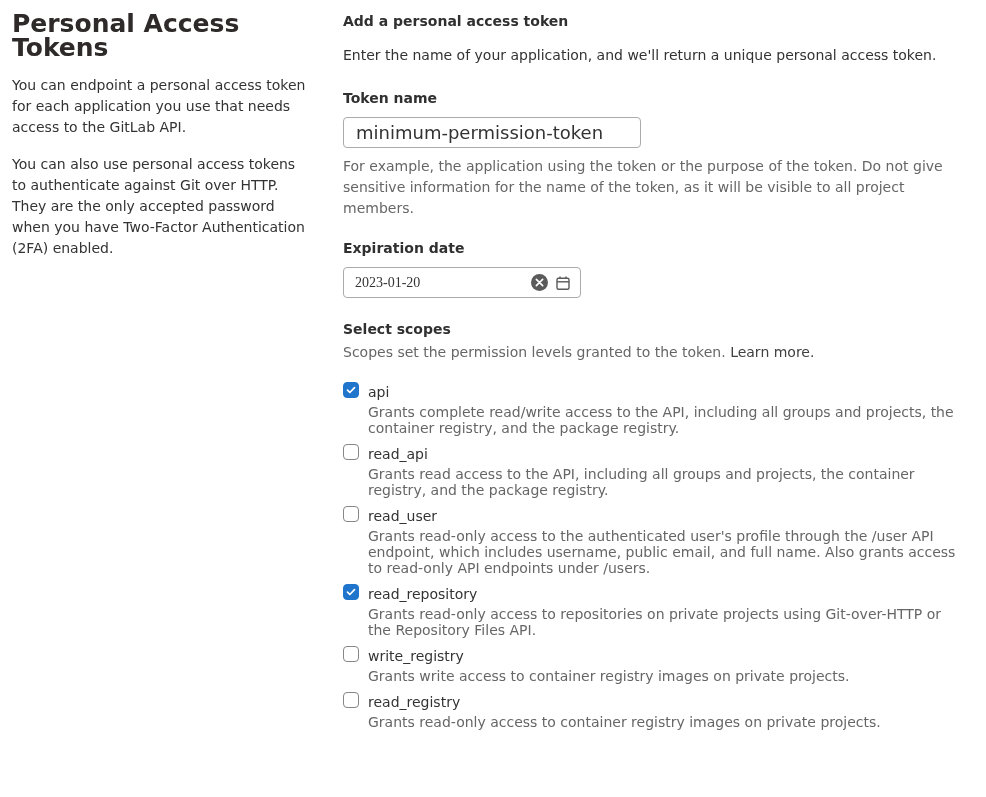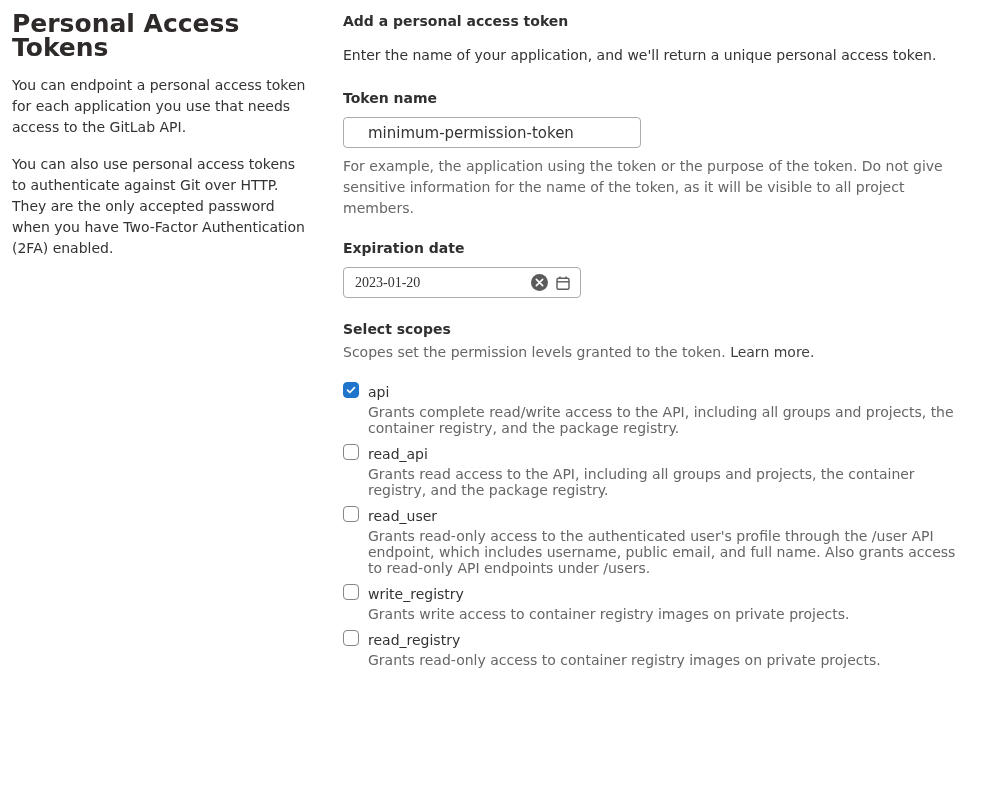--- a/index.html
+++ b/index.html
@@ -28,21 +28,21 @@
   
   .right-col { width: 622px; padding-top: 0; }
   .form-heading { font-size: 14px; font-weight: bold; color: #303030; margin: 0 0 15px 0; line-height: 18px; }
   .form-subheading { margin: 0 0 23px 0; line-height: 21px; }
 
   .field-label { display: block; font-weight: bold; color: #303030; margin: 0 0 10px 0; line-height: 18px; }
 
   .text-input {
     width: 298px; height: 31px;
     border: 1px solid #ababab; border-radius: 4px;
-    padding: 0 24px; font-size: 15px; color: #333333;
+    padding: 0 12px; font-size: 18px; color: #333333;
     font-family: inherit; background: #fff; outline: none;
   }
   .field-help { color: #666666; line-height: 21px; margin: 8px 0 20px 0; }
 
   .date-wrap {
     width: 238px; height: 31px;
     border: 1px solid #ababab; border-radius: 4px;
     display: flex; align-items: center;
     padding: 0 9px 0 11px;
     margin-bottom: 22px;
@@ -147,20 +147,31 @@
       <div class="scope-row">
         <div class="scope-head">
           <span class="checkbox">
             
           </span>
           <span class="scope-label">read_user</span>
         </div>
         <div class="scope-desc">Grants read-only access to the authenticated user's profile through the /user API endpoint, which includes username, public email, and full name. Also grants access to read-only API endpoints under /users.</div>
       </div>
 
+      <div class="scope-row">
+        <div class="scope-head">
+          <span class="checkbox checked">
+            <svg width="10" height="10" viewBox="0 0 12 12">
+                <path d="M1.8 6.2 L4.6 9 L10.2 3.2" stroke="#ffffff" stroke-width="2" fill="none" stroke-linecap="round" stroke-linejoin="round"></path>
+              </svg>
+          </span>
+          <span class="scope-label">read_repository</span>
+        </div>
+        <div class="scope-desc">Grants read-only access to repositories on private projects using Git-over-HTTP or the Repository Files API.</div>
+      </div>
 
 
       <div class="scope-row">
         <div class="scope-head">
           <span class="checkbox">
             
           </span>
           <span class="scope-label">write_registry</span>
         </div>
         <div class="scope-desc">Grants write access to container registry images on private projects.</div>

